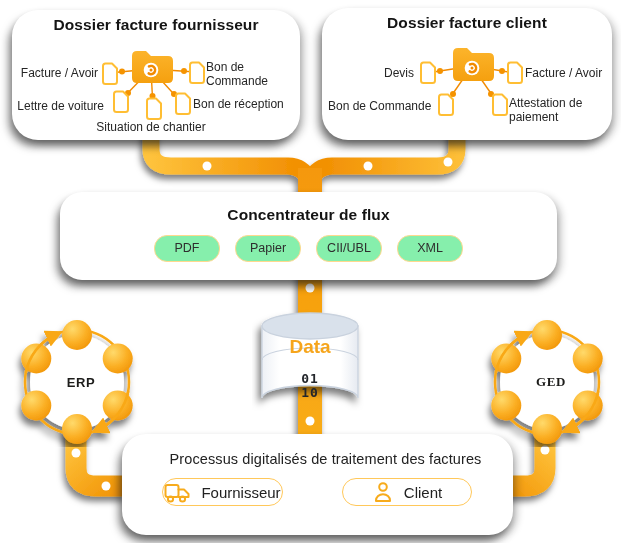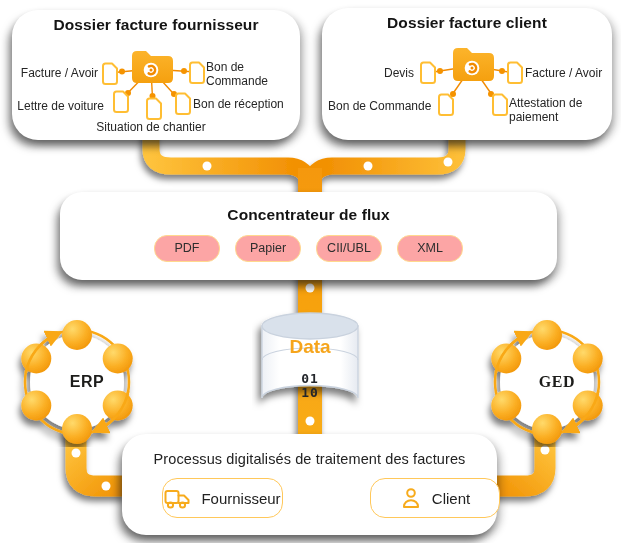--- a/index.html
+++ b/index.html
@@ -20,40 +20,40 @@
   .dossier .card-title{margin-top:6px;}
   .doc-label{position:absolute;font-size:12px;line-height:1.18;color:#262626;}
   .nowrap{white-space:nowrap;}
 
   
   .concentrator{left:60px;top:192px;width:497px;height:88px;border-radius:22px;}
   .concentrator .card-title{margin-top:14px;}
   .format-row{display:flex;justify-content:center;gap:15px;margin-top:11px;}
   .format-pill{
     width:64px;height:25px;line-height:24px;text-align:center;
-    border:1.4px solid #FFD98E;border-radius:13px;font-size:12.5px;color:#2e2e2e;background:#fca5a5;
+    border:1.4px solid #FFD98E;border-radius:13px;font-size:12.5px;color:#2e2e2e;background:#86efac;
   }
 
   
-  .processes{left:122px;top:434px;width:375px;height:101px;border-radius:24px;}
+  .processes{left:122px;top:434px;width:375px;height:101px;border-radius:24px;padding-left:16px;}
   .processes .card-title{margin-top:17px;font-size:14.5px;font-weight:normal;color:#222;}
   .proc-pill{
-    position:absolute;top:44px;height:40px;border:1.6px solid #FFC85A;border-radius:15px;
+    position:absolute;top:44px;height:28px;border:1.6px solid #FFC85A;border-radius:15px;
     display:flex;align-items:center;justify-content:center;gap:10px;background:#fff;
     font-size:15px;color:#222;box-sizing:border-box;
   }
   .pill-supplier{left:40px;width:121px;}
-  .pill-client{left:220px;width:130px;margin-left:28px;}
+  .pill-client{left:220px;width:130px;}
 
   
   .cycle{width:130px;height:130px;}
   .cycle-label{
-    position:absolute;left:10px;top:0;width:100%;height:100%;
+    position:absolute;left:4px;top:0;width:100%;height:100%;
     display:flex;align-items:center;justify-content:center;
-    font-weight:bold;font-size:16px;letter-spacing:.6px;color:#1d1d1b;pointer-events:none;
+    font-weight:bold;font-size:13px;letter-spacing:.6px;color:#1d1d1b;pointer-events:none;
   }
 </style>
 </head>
 <body>
 
 <div class="canvas">
 
   <svg class="abs" style="left:0;top:0" width="621" height="543" viewBox="0 0 621 543">
     <defs>
       <linearGradient id="gradY" gradientUnits="userSpaceOnUse" x1="140" y1="0" x2="480" y2="0">

